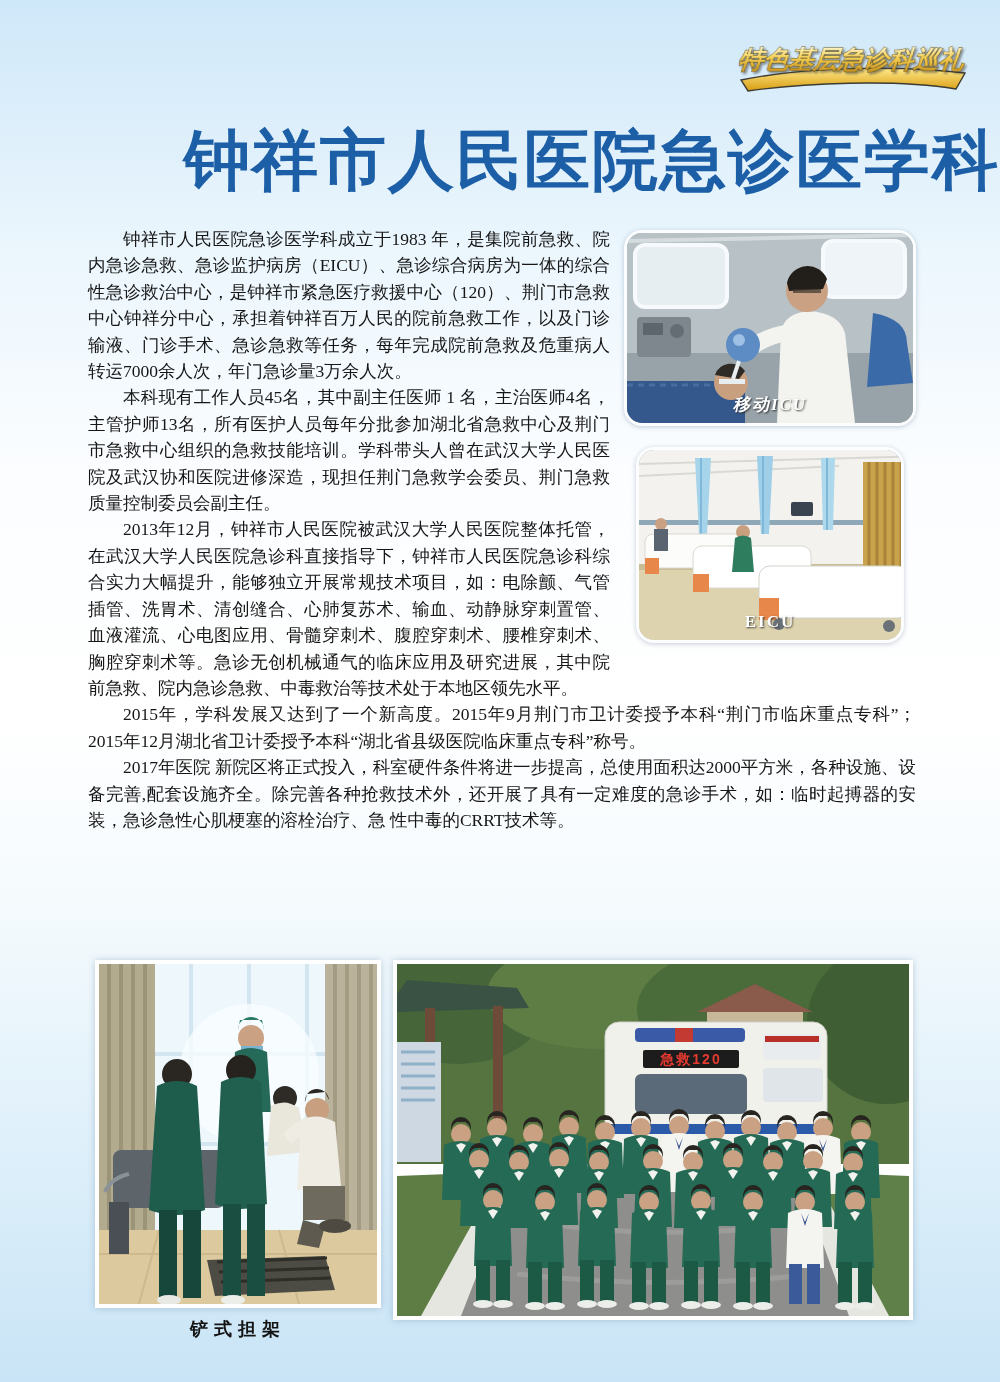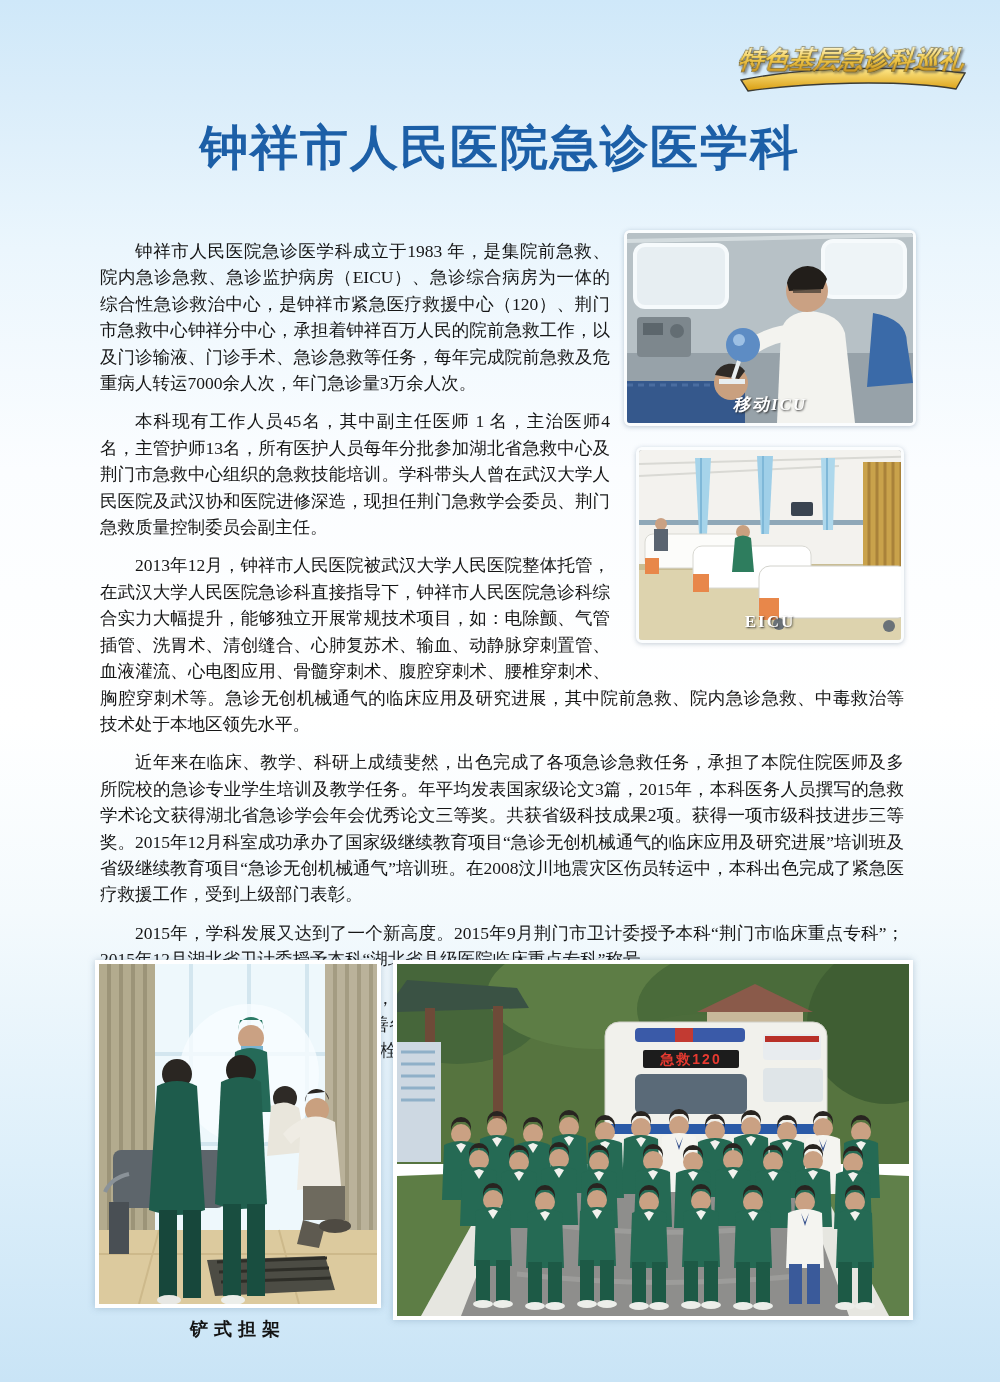--- a/index.html
+++ b/index.html
@@ -6,33 +6,33 @@
   .page{
     position:relative;width:1000px;height:1382px;overflow:hidden;
     font-family:"Liberation Serif",serif;
     background:linear-gradient(180deg,#cfe8f9 0%,#daedfa 7%,#ebf6fd 18%,#fbfdff 34%,
                #ffffff 52%,#f4fafd 66%,#ddeffa 84%,#c9e4f6 100%);
   }
   
   .badge{position:absolute;top:34px;right:26px;width:240px;height:70px;}
   
   .title{
-    position:absolute;top:116px;left:0;width:100%;margin:0;text-align:center;
+    position:absolute;top:116px;left:0;width:100%;margin:0;text-align:right;
     font-family:"Liberation Sans",sans-serif;font-weight:bold;
-    font-size:48px;letter-spacing:2px;color:#1c5fa7;
+    font-size:66px;letter-spacing:2px;color:#1c5fa7;
   }
   
   .content{
     position:absolute;top:226px;left:88px;width:828px;
     font-size:17.5px;line-height:26.4px;color:#161616;text-align:justify;
   }
-  .content p{margin:12px;text-indent:2em;}
+  .content p{margin:0;text-indent:2em;}
   .side-photos{float:right;width:292px;margin:4px 0 10px 14px;display:flex;flex-direction:column;gap:9px;}
   .photo-card{
-    position:relative;height:190px;border-radius:6px;overflow:hidden;
+    position:relative;height:190px;border-radius:18px;overflow:hidden;
     border:3px solid #fbfdfe;box-shadow:0 1px 5px rgba(50,80,110,.28);background:#9aa4ab;
   }
   .photo-card svg{display:block;}
   .overlay-caption{
     position:absolute;bottom:5px;left:0;width:100%;text-align:center;
     color:#fff;font-size:17px;font-weight:bold;letter-spacing:2px;
     text-shadow:1px 1px 2px rgba(40,40,40,.9);
   }
   .overlay-caption.italic{font-style:italic;}
   
@@ -150,21 +150,20 @@
           <circle cx="22" cy="74" r="6" fill="#caa183"></circle>
           <rect x="15" y="79" width="14" height="22" fill="#5a6470"></rect>
         </svg>
         <figcaption class="overlay-caption">EICU</figcaption>
       </figure>
     </div>
 
     <p>钟祥市人民医院急诊医学科成立于1983 年，是集院前急救、院内急诊急救、急诊监护病房（EICU）、急诊综合病房为一体的综合性急诊救治中心，是钟祥市紧急医疗救援中心（120）、荆门市急救中心钟祥分中心，承担着钟祥百万人民的院前急救工作，以及门诊输液、门诊手术、急诊急救等任务，每年完成院前急救及危重病人转运7000余人次，年门急诊量3万余人次。</p>
     <p>本科现有工作人员45名，其中副主任医师 1 名，主治医师4名，主管护师13名，所有医护人员每年分批参加湖北省急救中心及荆门市急救中心组织的急救技能培训。学科带头人曾在武汉大学人民医院及武汉协和医院进修深造，现担任荆门急救学会委员、荆门急救质量控制委员会副主任。</p>
     <p>2013年12月，钟祥市人民医院被武汉大学人民医院整体托管，在武汉大学人民医院急诊科直接指导下，钟祥市人民医院急诊科综合实力大幅提升，能够独立开展常规技术项目，如：电除颤、气管插管、洗胃术、清创缝合、心肺复苏术、输血、动静脉穿刺置管、血液灌流、心电图应用、骨髓穿刺术、腹腔穿刺术、腰椎穿刺术、胸腔穿刺术等。急诊无创机械通气的临床应用及研究进展，其中院前急救、院内急诊急救、中毒救治等技术处于本地区领先水平。</p>
-    <p>近年来在临床、教学、科研上成绩斐然，出色完成了各项急诊急救任务，承担了本院住院医师及多所院校的急诊专业学生培训及教学任务。年平均发表国家级论文3篇，2015年，本科医务人员撰写的急救学术论文获得湖北省急诊学会年会优秀论文三等奖。共获省级科技成果2项。获得一项市级科技进步三等奖。2015年12月科室成功承办了国家级继续教育项目“急诊无创机械通气的临床应用及研究进展”培训班及省级继续教育项目“急诊无创机械通气”培训班。在2008汶川地震灾区伤员转运中，本科出色完成了紧急医疗救援工作，受到上级部门表彰。</p>
     <p>2015年，学科发展又达到了一个新高度。2015年9月荆门市卫计委授予本科“荆门市临床重点专科”；2015年12月湖北省卫计委授予本科“湖北省县级医院临床重点专科”称号。</p>
     <p>2017年医院 新院区将正式投入，科室硬件条件将进一步提高，总使用面积达2000平方米，各种设施、设备完善,配套设施齐全。除完善各种抢救技术外，还开展了具有一定难度的急诊手术，如：临时起搏器的安装，急诊急性心肌梗塞的溶栓治疗、急 性中毒的CRRT技术等。</p>
   </div>
 
   <div class="bottom-photos">
 
     <div class="bphoto-wrap">
       <div class="bphoto">
         <svg width="278" height="340" viewBox="0 0 278 340">
           <rect width="278" height="340" fill="#e9f3f8"></rect>

